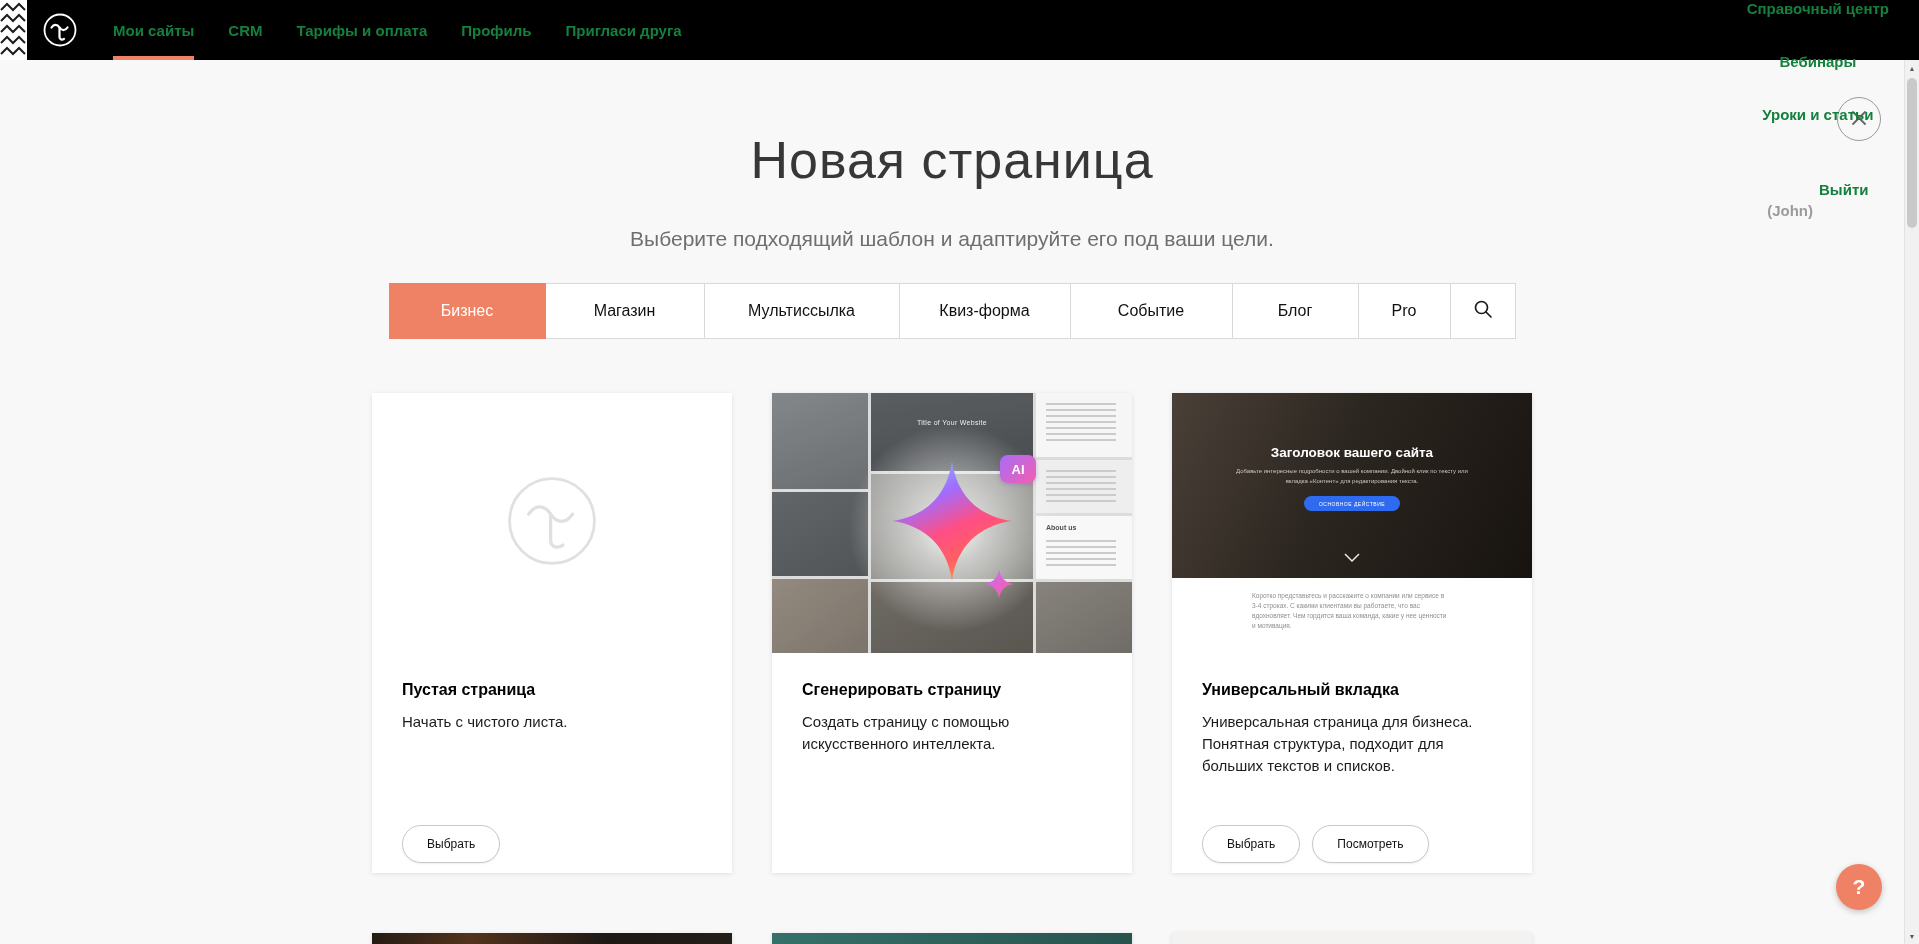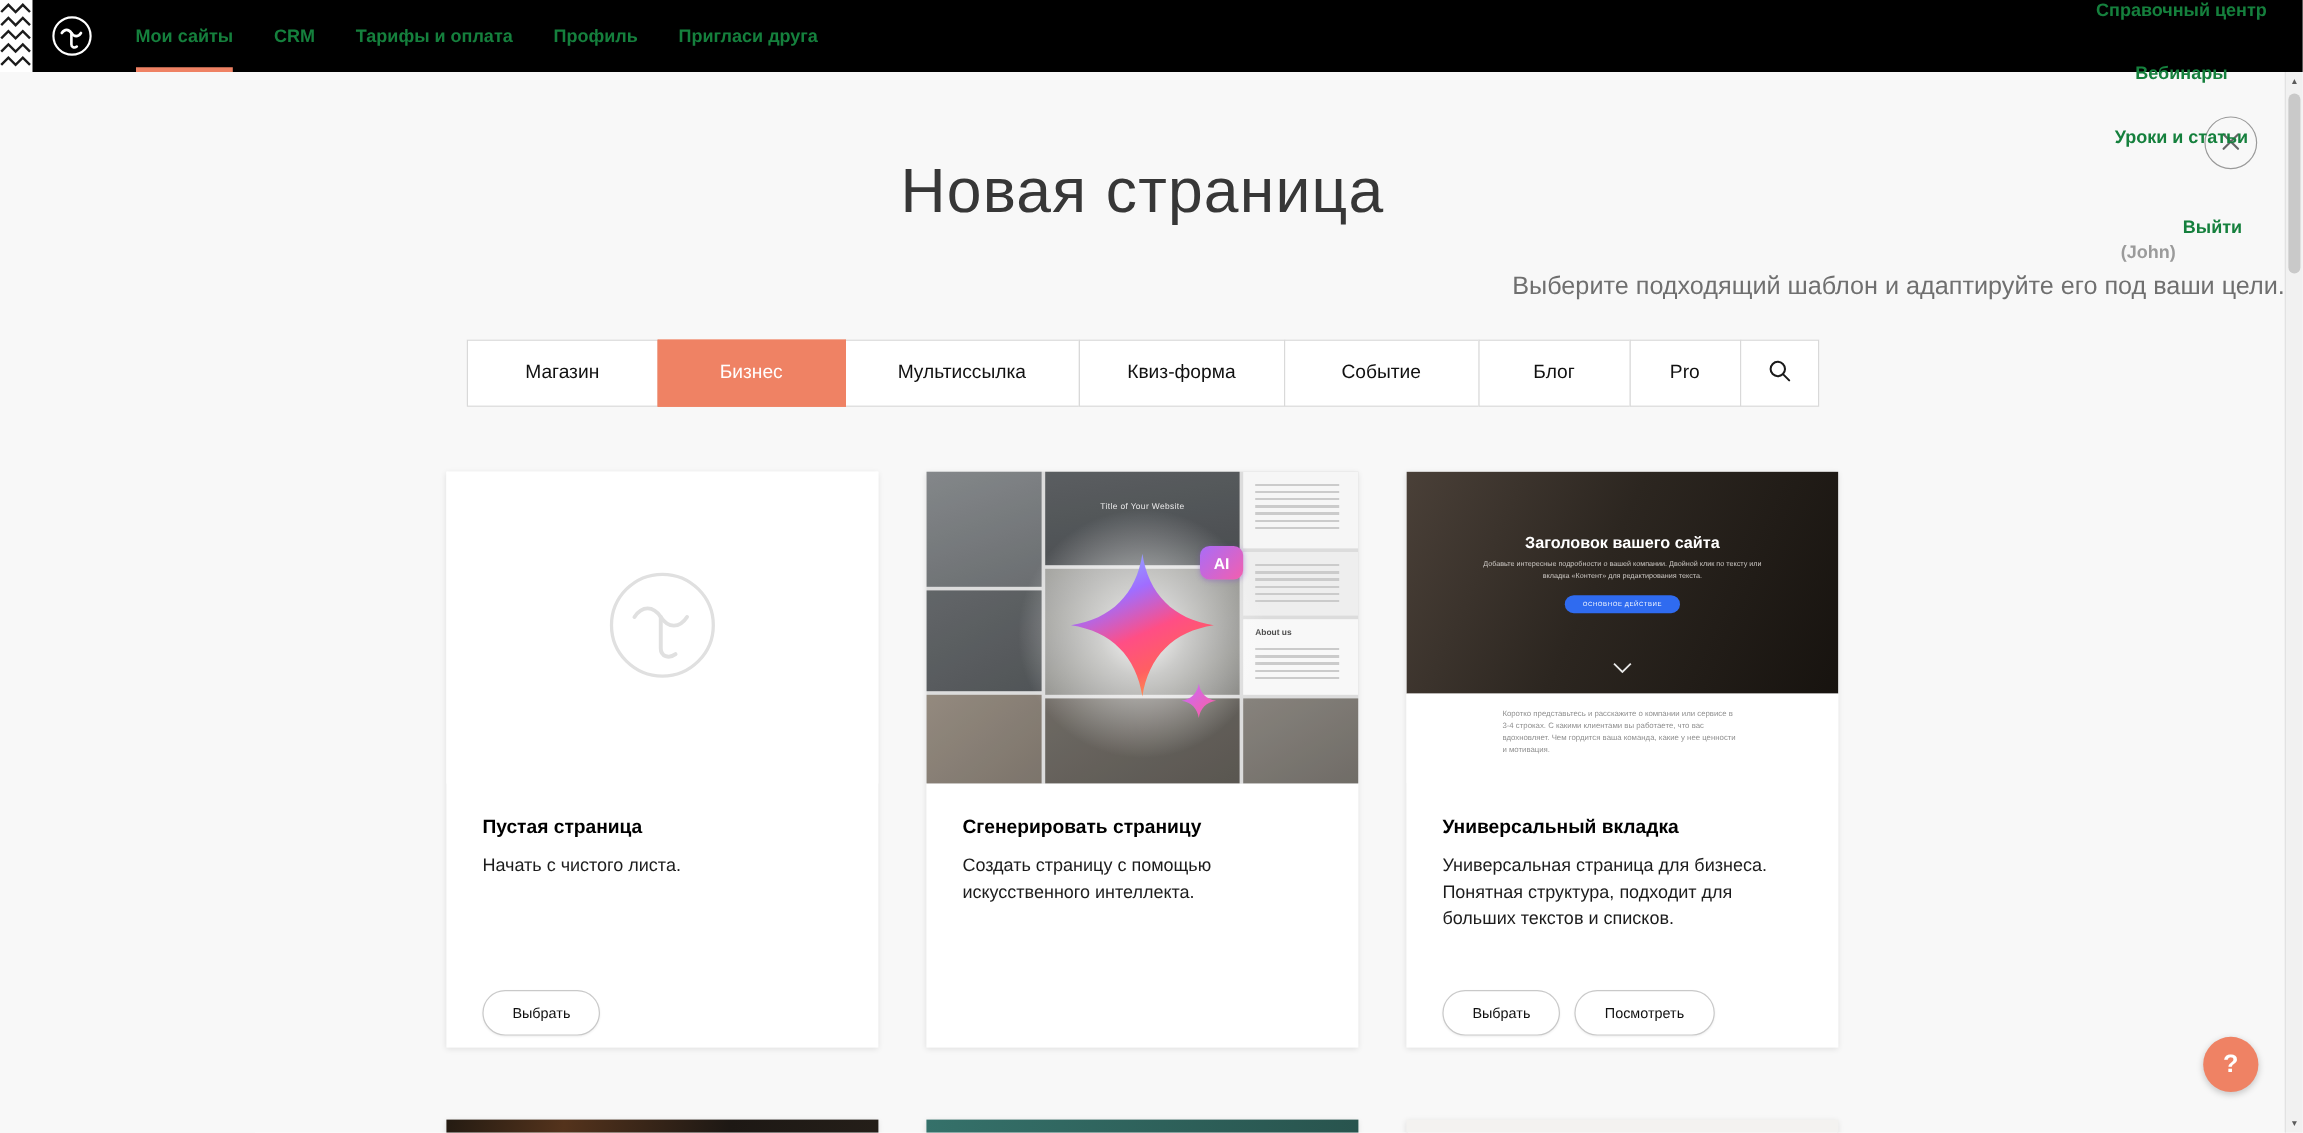--- a/index.html
+++ b/index.html
@@ -35,21 +35,21 @@
   }
   .close-btn {
     position: absolute; top: 37px; right: 23px; width: 44px; height: 44px;
     border-radius: 50%; border: 1.5px solid #9a9a9a; background: transparent;
     display: flex; align-items: center; justify-content: center; cursor: pointer;
   }
   .page-title {
     margin-top: 72px; text-align: center; font-size: 52px; font-weight: 300;
     letter-spacing: 1px; color: #373737; line-height: 1.1;
   }
-  .page-subtitle { margin-top: 38px; text-align: right; font-size: 21px; font-weight: 400; color: #6f6f6f; }
+  .page-subtitle { margin-top: 38px; text-align: center; font-size: 21px; font-weight: 400; color: #6f6f6f; }
 
   
   .tabs { margin: 32px auto 0; display: flex; justify-content: center; width: fit-content; }
   .tab {
     height: 56px; background: #fff; border: 1px solid #d9d9d9; margin-left: -1px;
     font-family: inherit; font-size: 16px; color: #111; cursor: pointer;
     display: flex; align-items: center; justify-content: center;
   }
   .tab:first-child { margin-left: 0; }
   .tab.active { background: var(--accent); border-color: var(--accent); color: #fff; position: relative; z-index: 1; }
@@ -207,22 +207,22 @@
         <svg width="18" height="18" viewBox="0 0 18 18">
           <path d="M3 3 L15 15 M15 3 L3 15" stroke="#666" stroke-width="1.8" stroke-linecap="round"></path>
         </svg>
       </span>
     </button>
 
     <h1 class="page-title">Новая страница</h1>
     <p class="page-subtitle">Выберите подходящий шаблон и адаптируйте его под ваши цели.</p>
 
     <div class="tabs">
+      <button class="tab t1 active">Бизнес</button>
       <button class="tab t2">Магазин</button>
-      <button class="tab t1 active">Бизнес</button>
       <button class="tab t3">Мультиссылка</button>
       <button class="tab t4">Квиз-форма</button>
       <button class="tab t5">Событие</button>
       <button class="tab t6">Блог</button>
       <button class="tab t7">Pro</button>
       <button class="tab t8">
         <span>
           <svg width="20" height="20" viewBox="0 0 20 20">
             <circle cx="8.5" cy="8.5" r="6" fill="none" stroke="#1a1a1a" stroke-width="1.7"></circle>
             <path d="M13 13 L18 18" stroke="#1a1a1a" stroke-width="1.7" stroke-linecap="round"></path>

